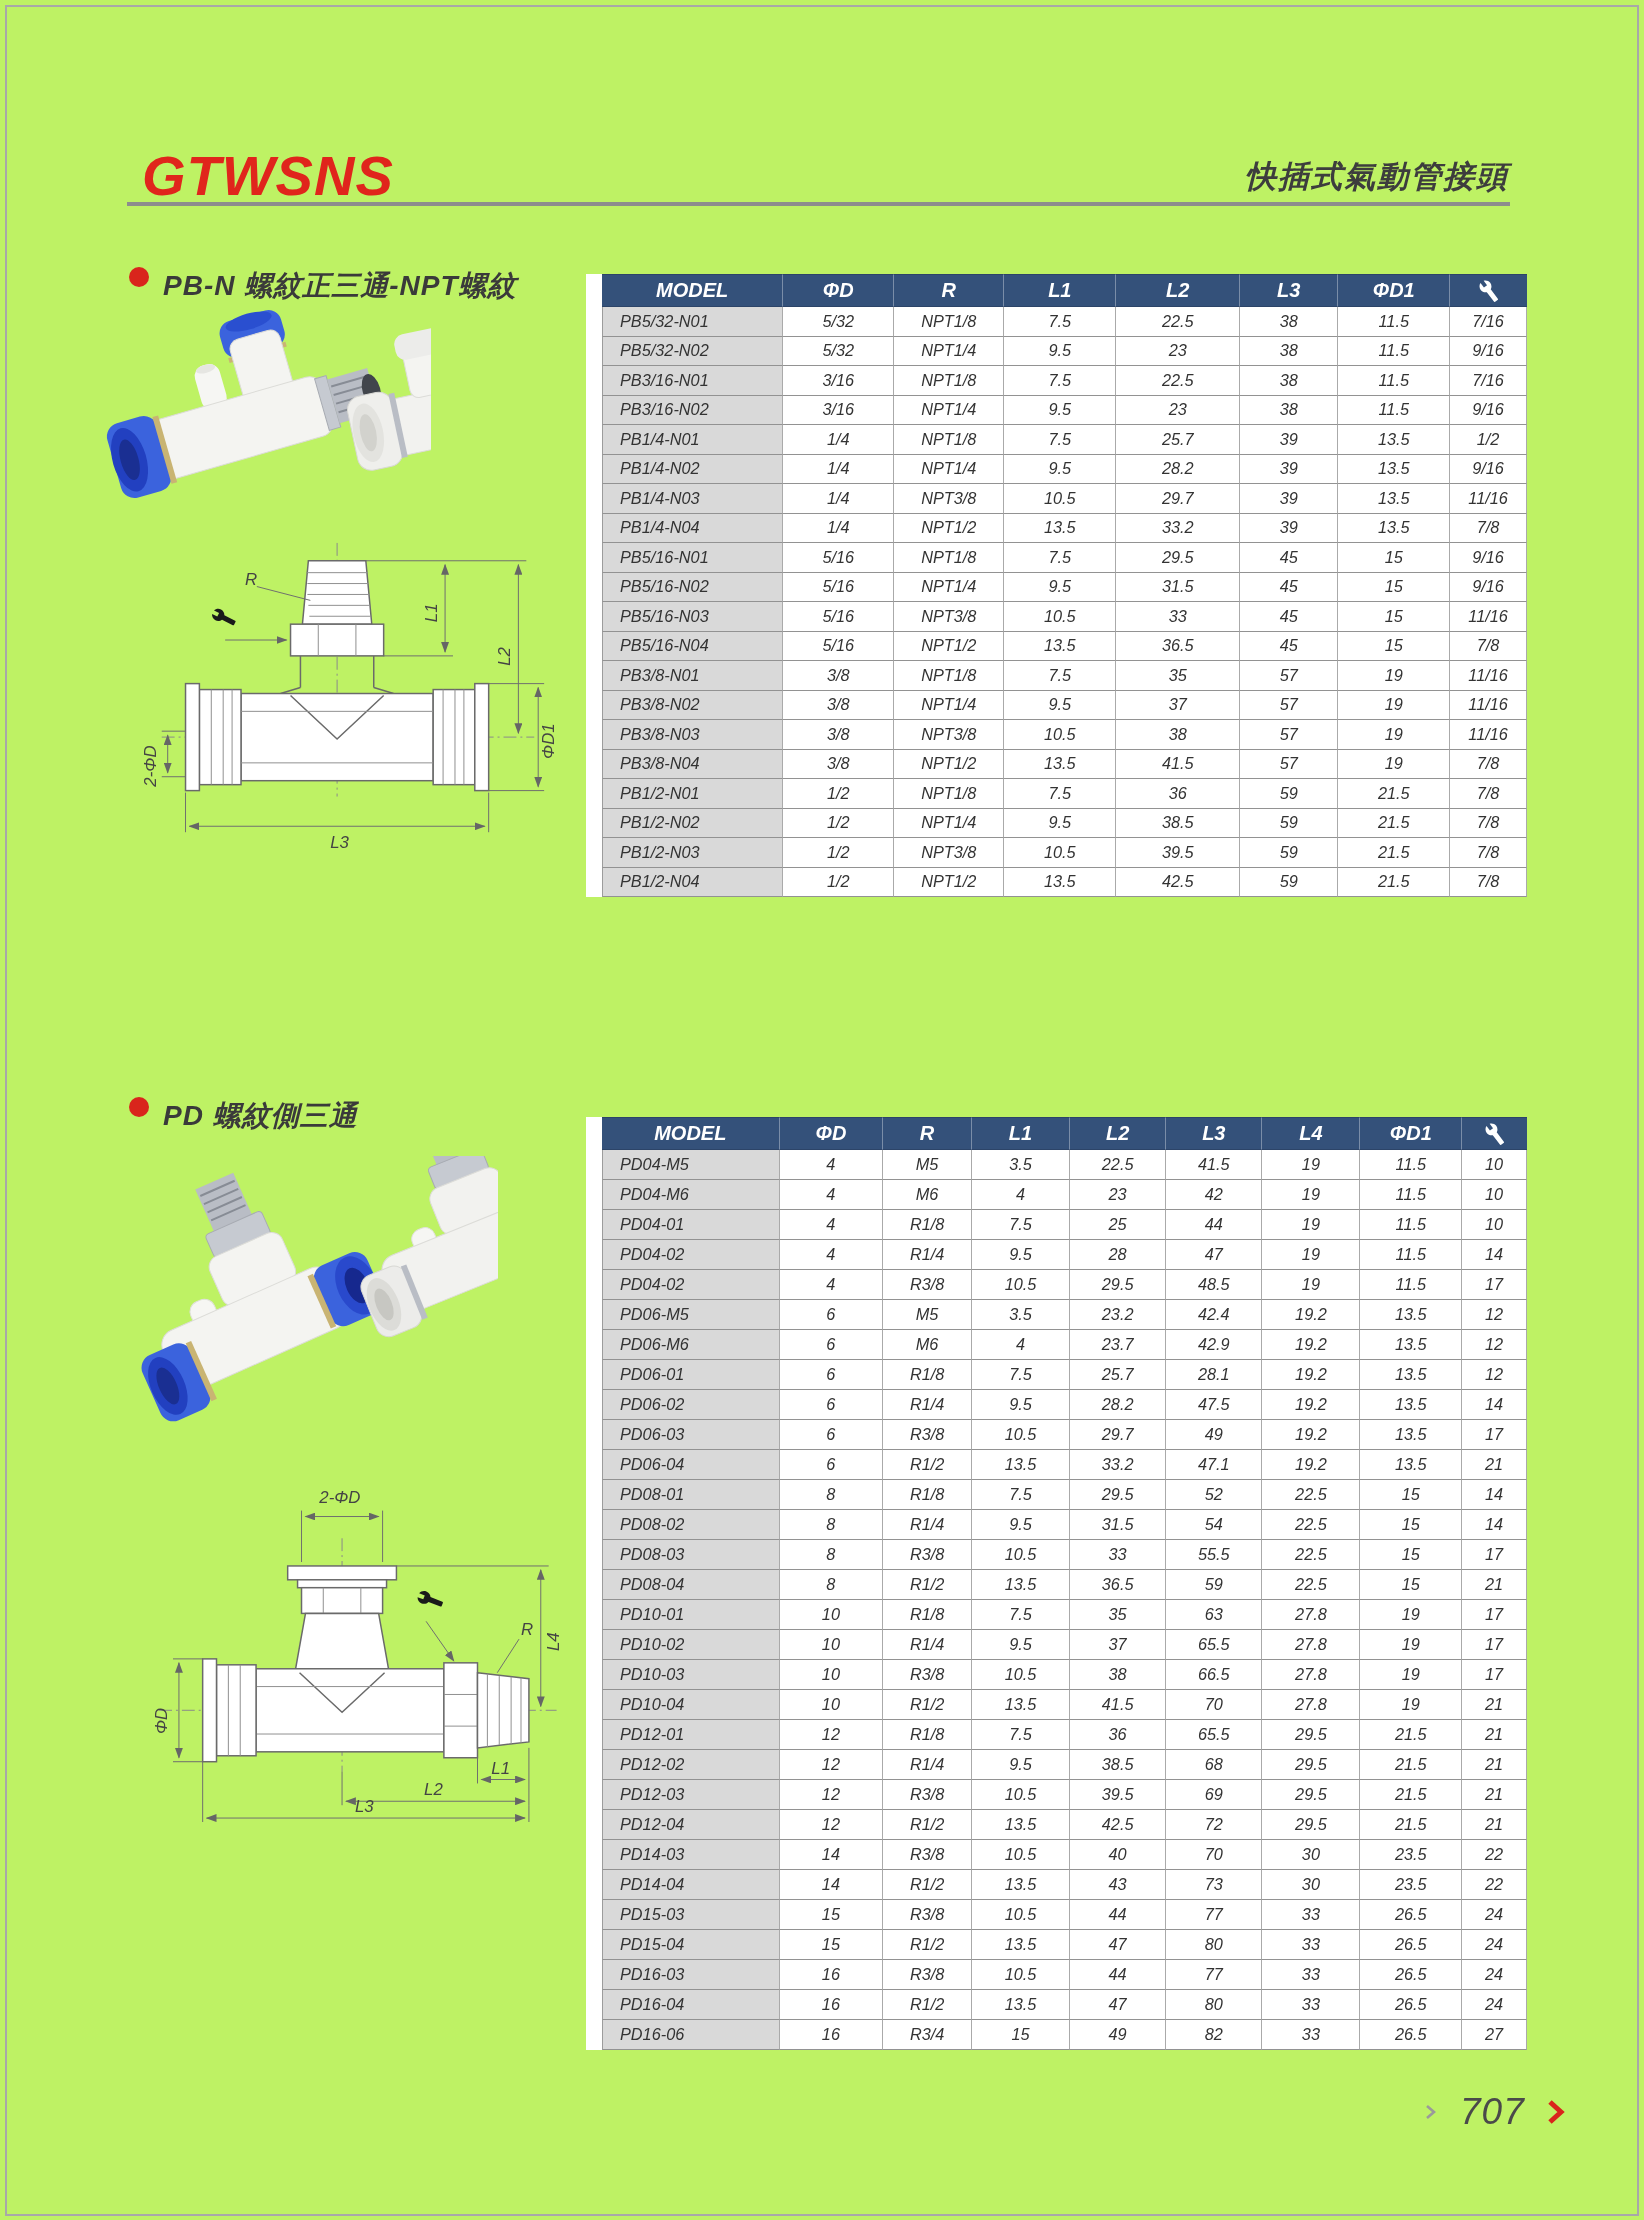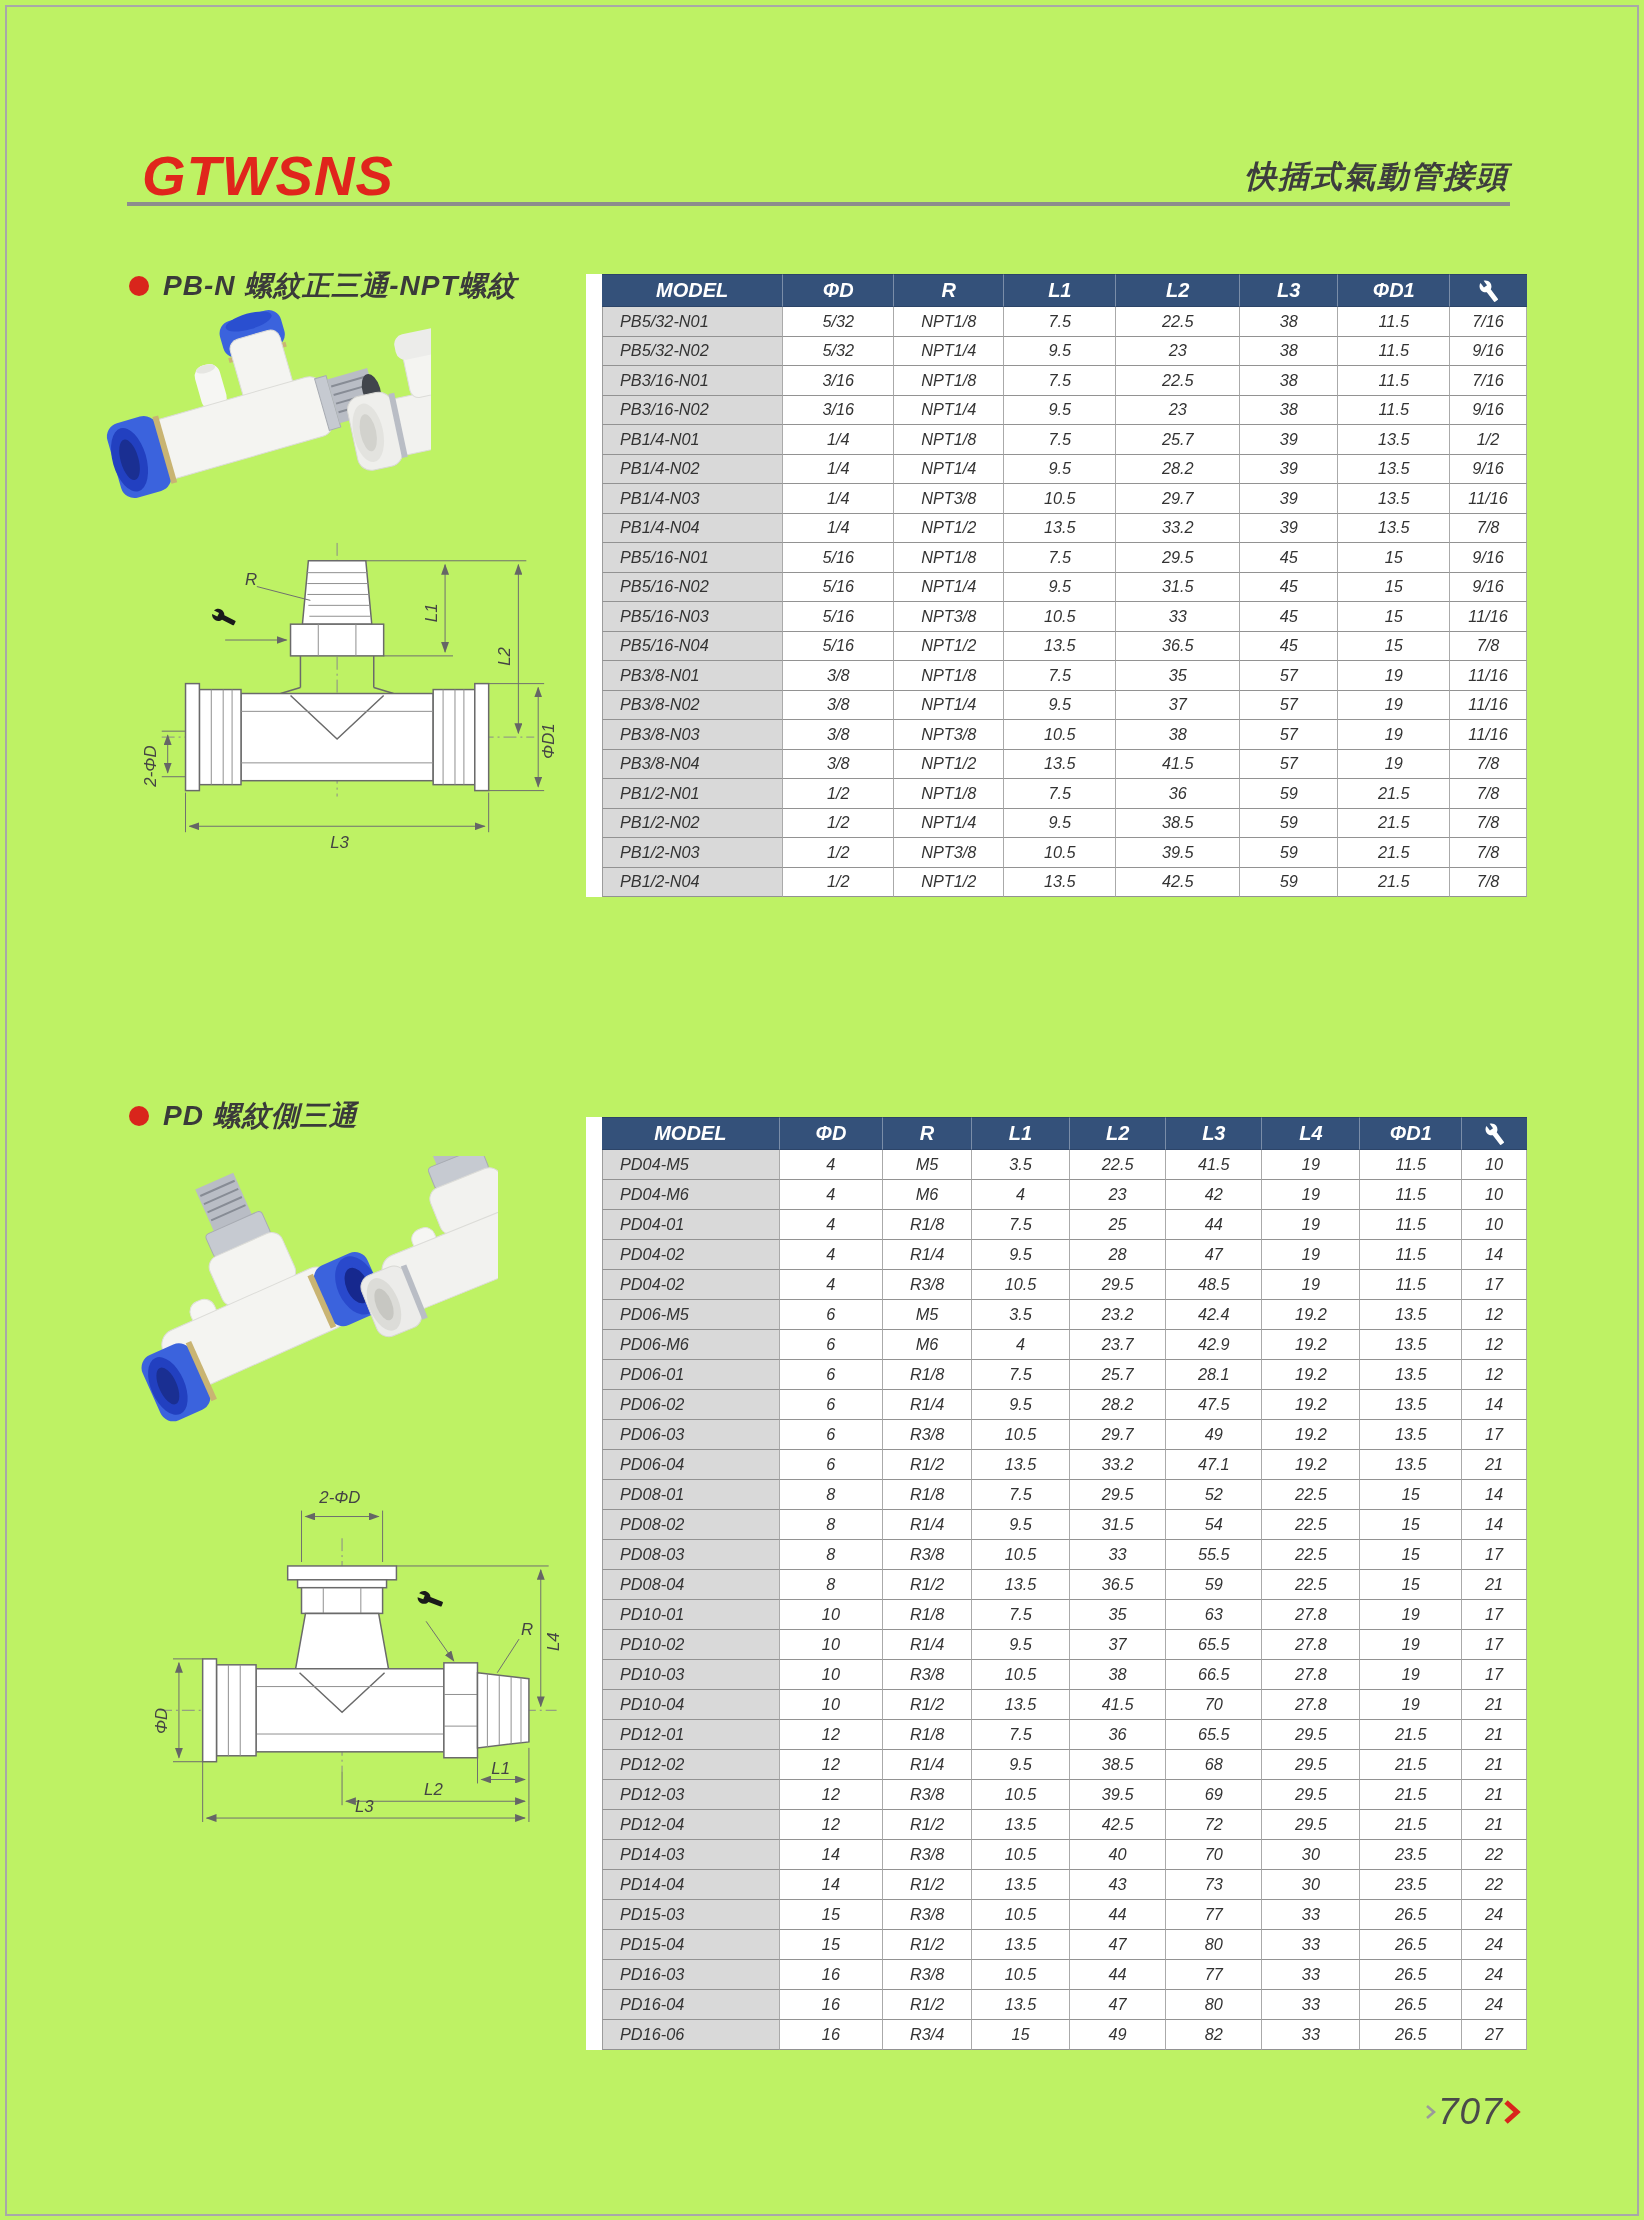--- a/index.html
+++ b/index.html
@@ -3,21 +3,21 @@
 <meta charset="utf-8">
 <style>
   html,body{margin:0;padding:0;background:#6f6f6f;}
   .page{position:relative;width:1644px;height:2221px;margin:0 auto;background:#bef264;
         font-family:"Liberation Sans","DejaVu Sans",sans-serif;overflow:hidden;font-style:italic;}
   .frame{position:absolute;inset:5px;border:2px solid #a8a8a8;pointer-events:none;}
   .abs{position:absolute;}
   .brand{left:142px;top:143px;font-size:56px;font-weight:bold;color:#e0251c;letter-spacing:1px;}
   .hdr-title{top:156px;right:135px;font-size:31px;font-weight:bold;color:#3d3d3d;letter-spacing:2px;}
   .hdr-rule{left:127px;right:134px;top:202px;height:4px;background:#8d8d8d;}
-  .sec-title{display:flex;align-items:center;gap:14px;font-size:28px;font-weight:bold;color:#3a3a3a;letter-spacing:1px;}
+  .sec-title{display:flex;gap:14px;font-size:28px;font-weight:bold;color:#3a3a3a;letter-spacing:1px;}
   .bullet{width:20px;height:20px;border-radius:50%;background:#d9251c;flex:0 0 auto;}
   
   .tblwrap{background:#fff;}
   table.dt{border-collapse:separate;border-spacing:0;width:100%;table-layout:fixed;margin-left:16px;}
   table.dt th{background:#34517a;color:#fff;font-size:20px;font-weight:bold;height:33px;
       text-align:center;vertical-align:middle;border-right:1px solid rgba(255,255,255,.35);
       border-top:1px solid #2c4468;border-bottom:1px solid #2c4468;box-sizing:border-box;padding:0;}
   table.dt th:last-child{border-right:none;}
   table.dt td{box-sizing:border-box;border-bottom:1px solid #929292;border-right:1px solid #aaaaaa;
       font-size:16.3px;color:#333;text-align:center;vertical-align:middle;padding:0;background:#fff;}
@@ -840,21 +840,21 @@
             <td>49</td>
             <td>82</td>
             <td>33</td>
             <td>26.5</td>
             <td>27</td>
           </tr>
         </tbody>
     </table>
   </div>
 
-  <div class="abs" style="left:1424px;top:2091px;display:flex;align-items:center;gap:0;">
+  <div class="abs" style="left:1424px;top:2091px;display:flex;align-items:center;gap:22px;">
     <svg width="14" height="22" viewBox="0 0 14 22">
       <path d="M3,5 L10,11 L3,17" stroke="#9a9a9a" stroke-width="2.6" fill="none"></path>
     </svg>
     <span class="pagenum">707</span>
     <svg width="18" height="28" viewBox="0 0 18 28">
       <path d="M3,4 L14,14 L3,24" stroke="#d9251c" stroke-width="5" fill="none"></path>
     </svg>
   </div>
 </div>
 

